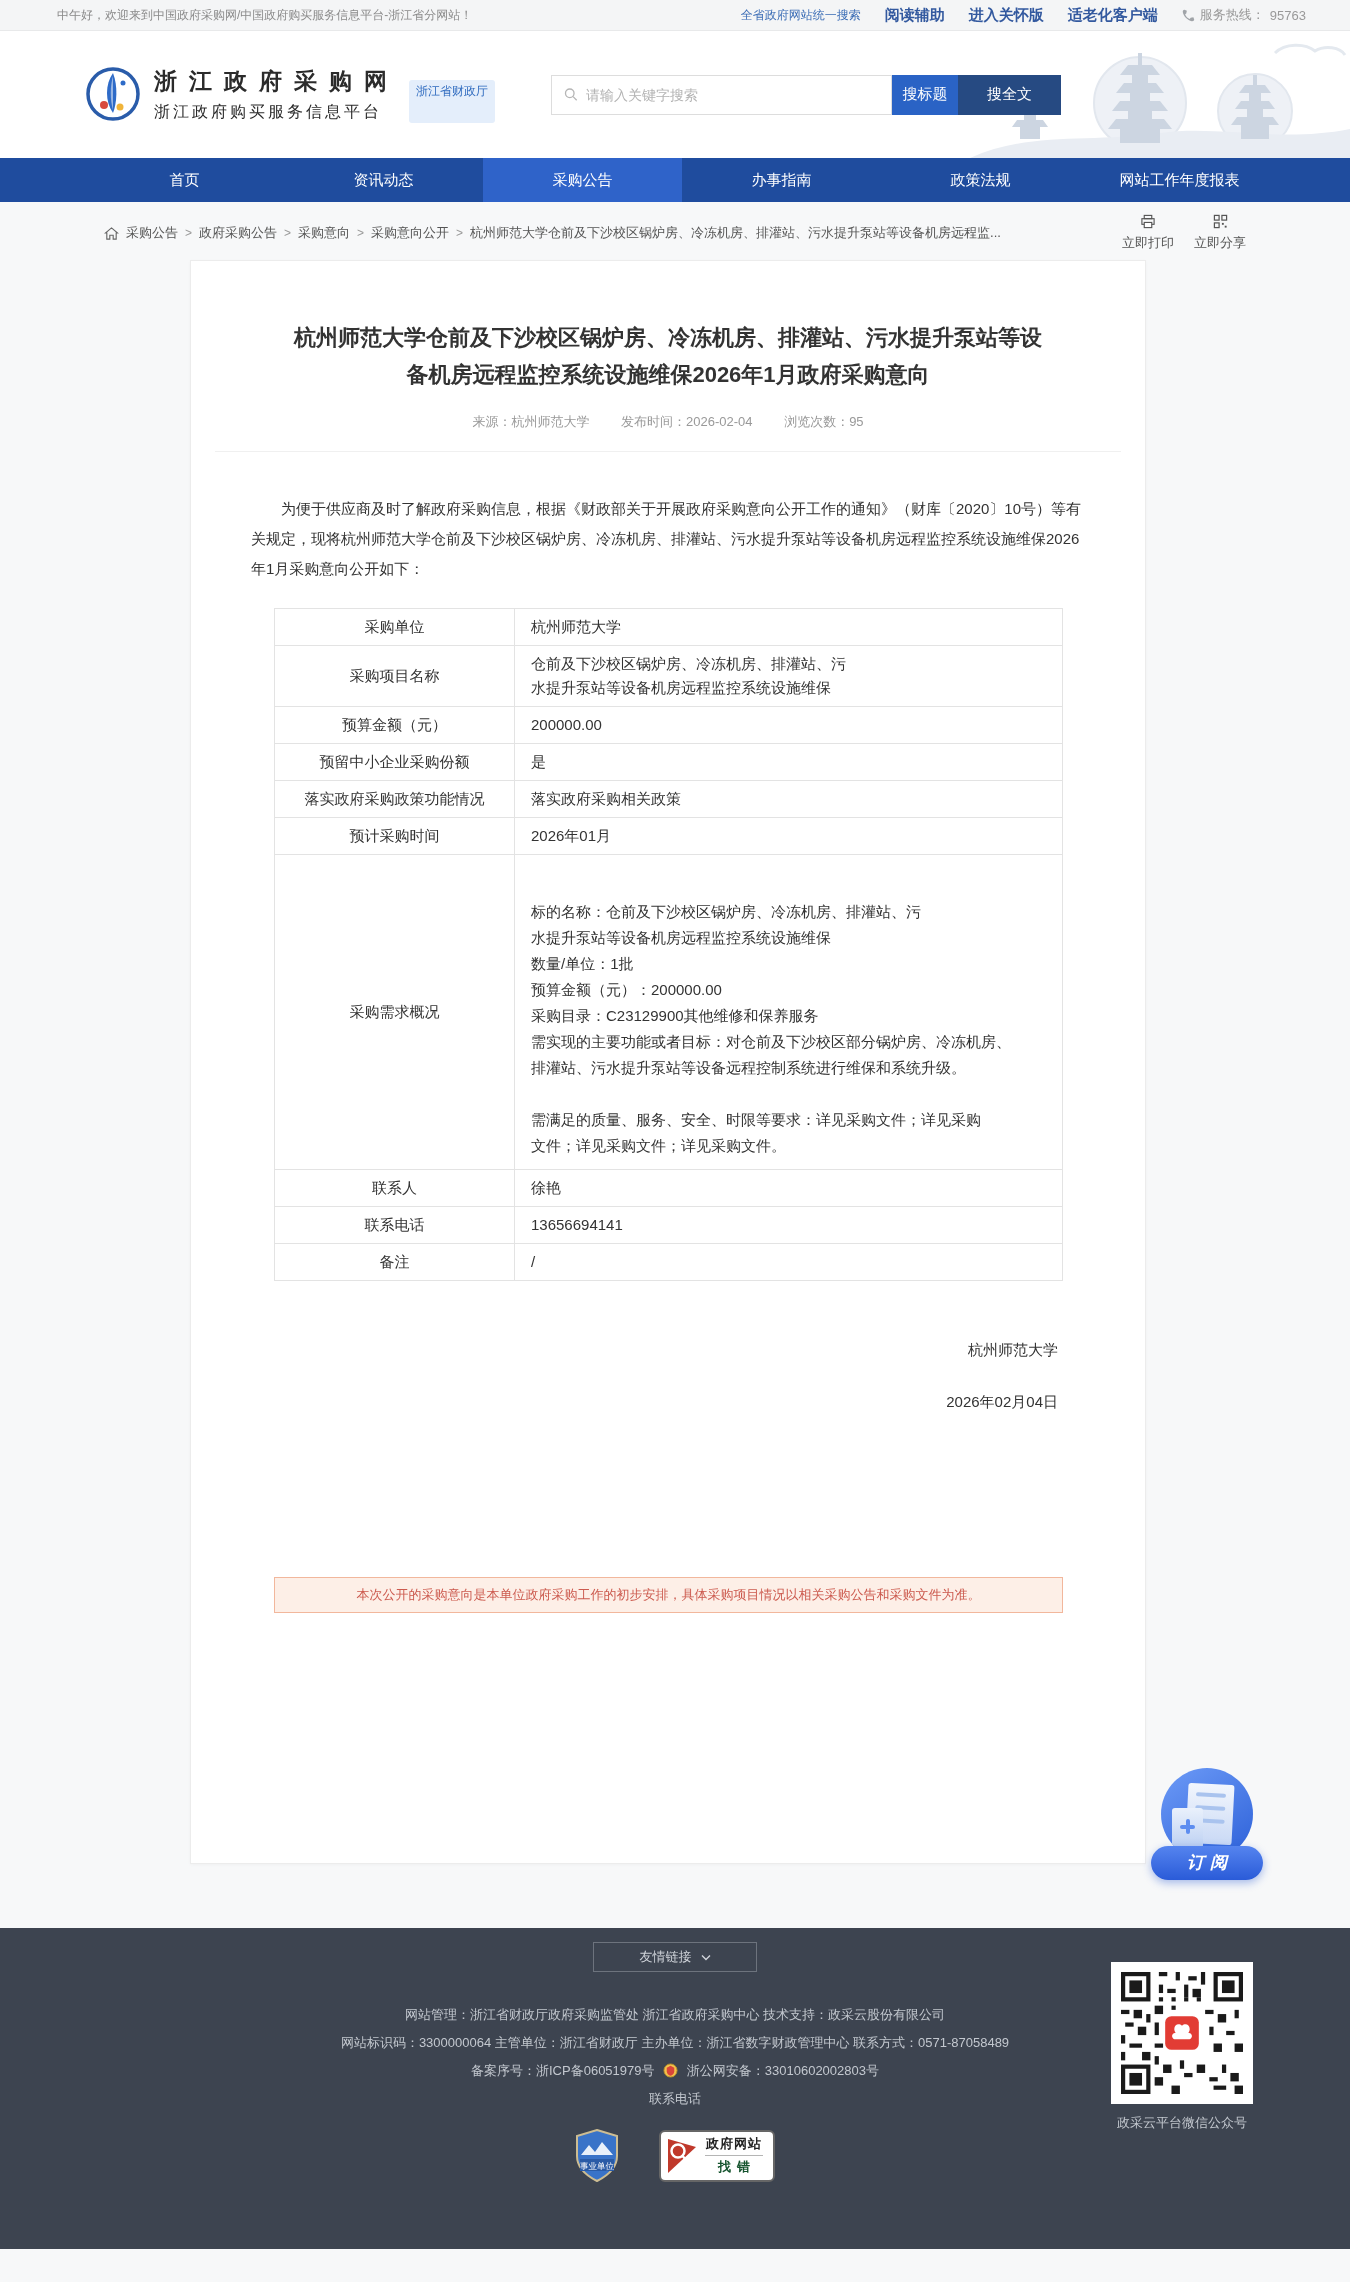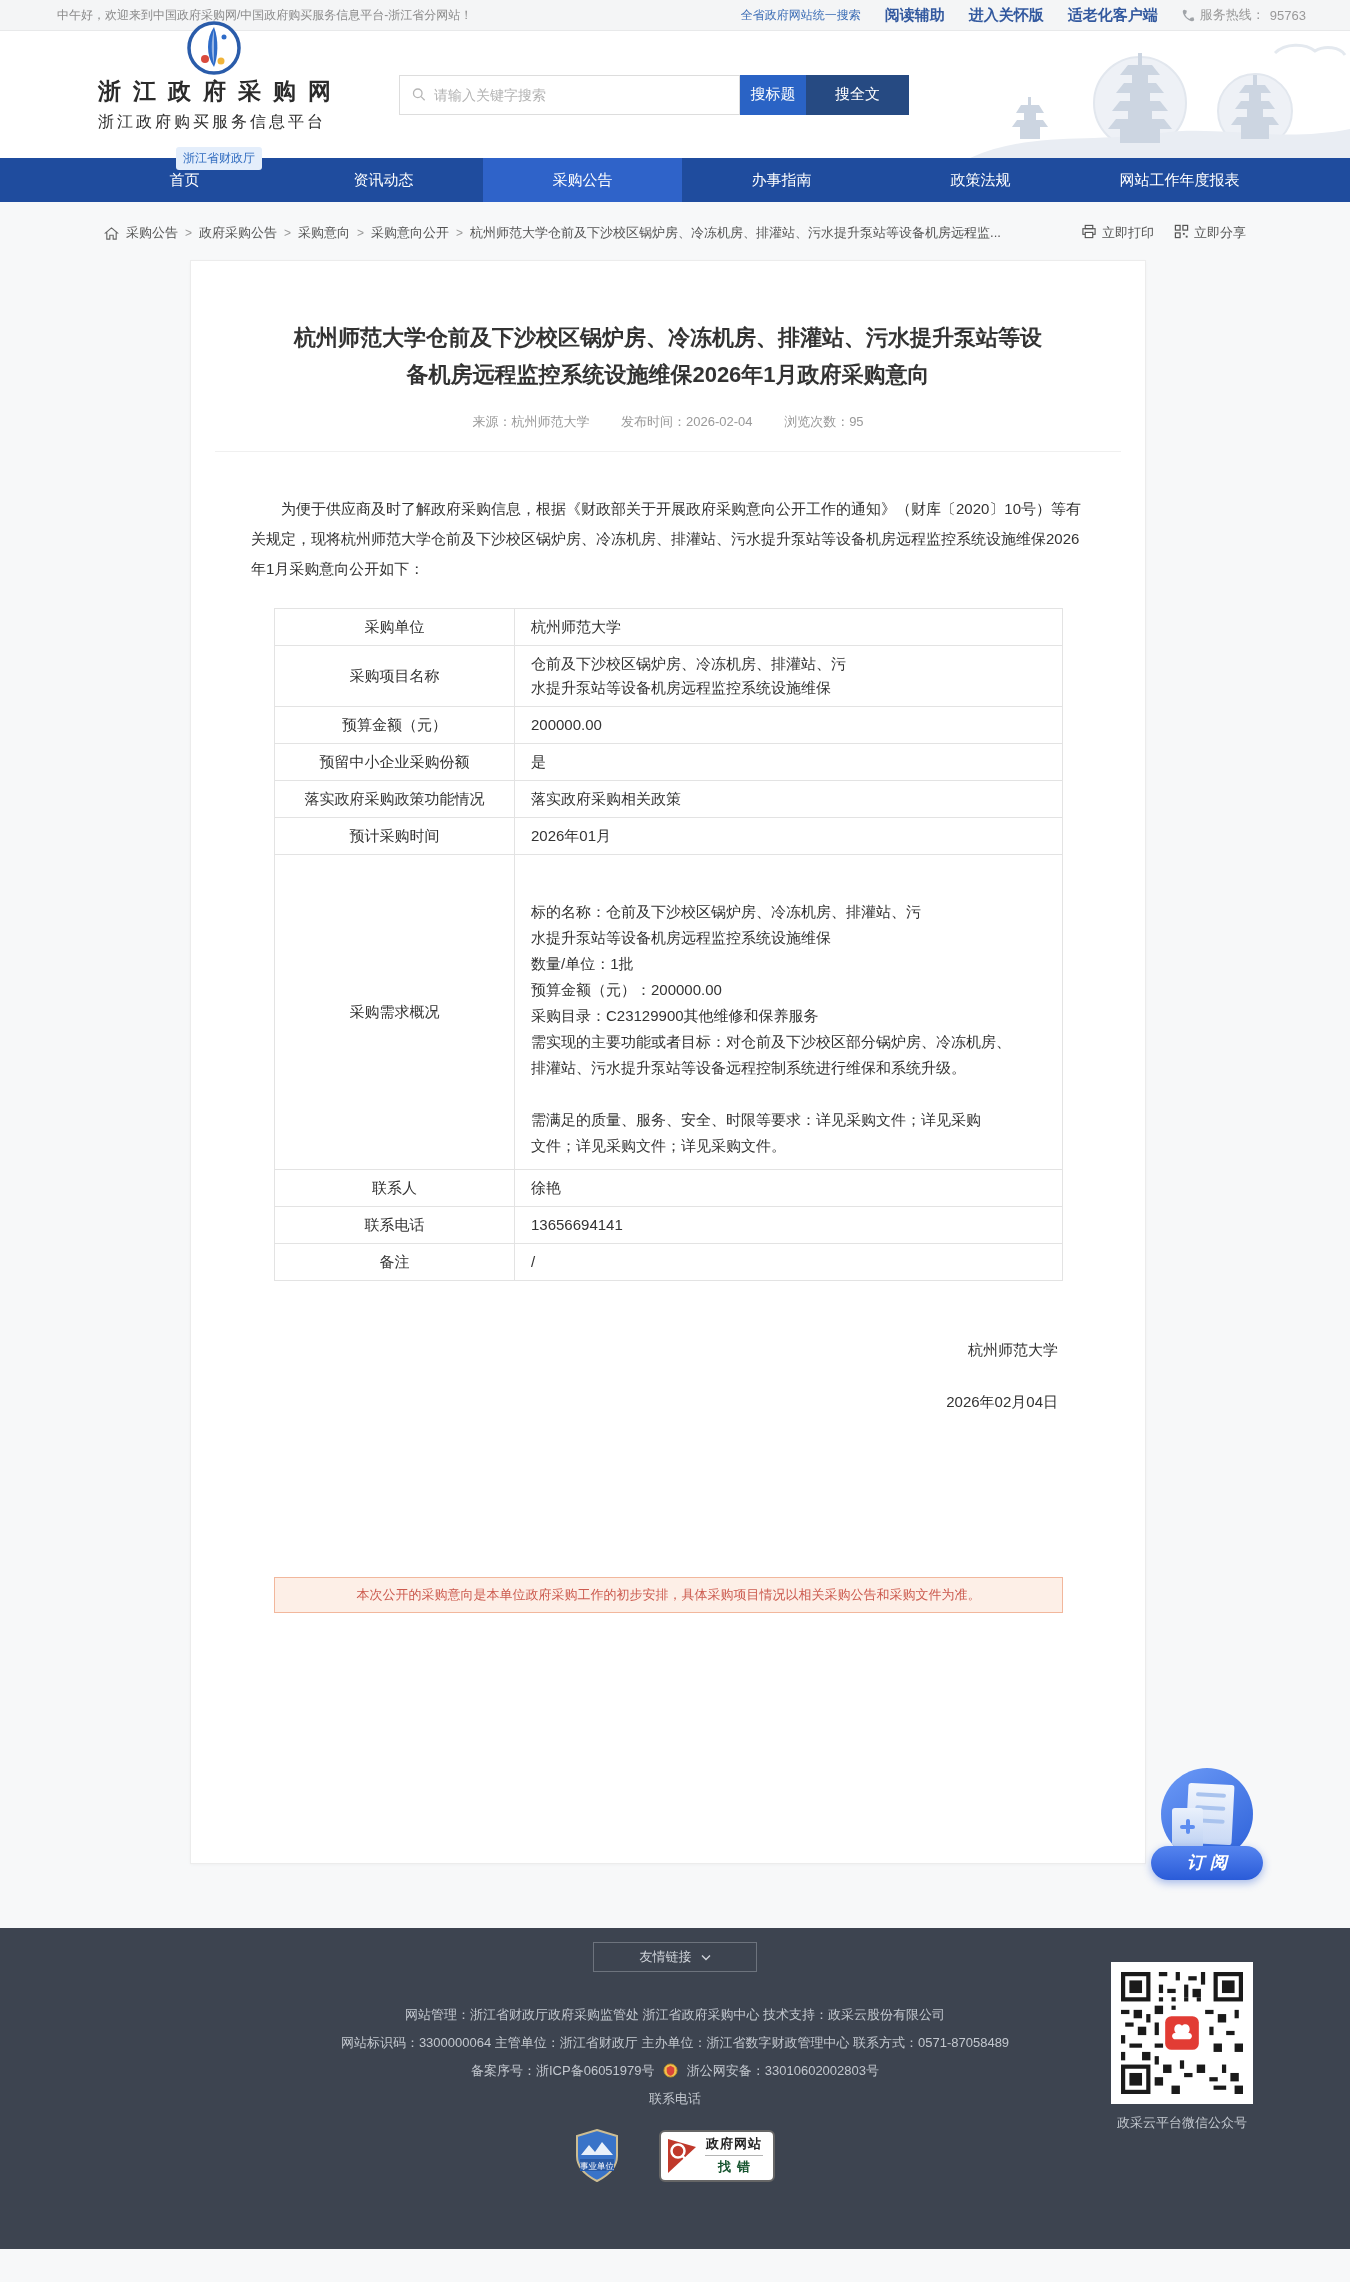--- a/index.html
+++ b/index.html
@@ -10,21 +10,21 @@
   }
   
   .topbar { height:31px; background:#f4f5f6; border-bottom:1px solid #e8e9ea;
     display:flex; align-items:center; padding:0 44px 0 57px; font-size:12px; color:#8a8a8a; }
   .topbar-right { margin-left:auto; display:flex; align-items:center; gap:24px; }
   .tb-link { color:#3a6cb5; font-size:12px; cursor:pointer; }
   .tb-biglink { color:#33599f; font-size:15px; font-weight:bold; cursor:pointer; }
   .hotline { color:#999; font-size:13px; display:flex; align-items:center; gap:5px; }
   
   .header { height:127px; background:#fff; position:relative; display:flex; align-items:center; }
-  .logo-wrap { margin-left:85px; display:flex; align-items:center; z-index:2;flex-direction:column; }
+  .logo-wrap { margin-left:85px; display:flex; z-index:2; }
   .site-titles { margin-left:13px; }
   .site-name { font-size:23px; font-weight:bold; color:#2b2b2b; letter-spacing:12px; white-space:nowrap; }
   .site-sub { font-size:16px; color:#2b2b2b; letter-spacing:3px; margin-top:5px; white-space:nowrap; }
   .fin-badge { font-size:12px; color:#2f6bbf; background:#e4eefb; padding:3px 7px; border-radius:3px;
     margin-left:10px; margin-top:14px; white-space:nowrap; }
   .search-area { margin-left:56px; display:flex; height:40px; z-index:2; }
   .search-box { width:341px; border:1px solid #ddd; background:#fff; display:flex; align-items:center;
     padding:0 12px; gap:8px; }
   .search-box input { border:none; outline:none; font-size:14px; color:#333; width:100%; background:transparent; }
   .search-box input::placeholder { color:#b3b3b3; }
@@ -36,21 +36,21 @@
   .nav-item { width:199px; display:flex; align-items:center; justify-content:center;
     color:#fff; font-size:15px; cursor:pointer; }
   .nav-item.active { background:#2f63c9; }
   
   .breadcrumb { margin:0 104px; padding-top:16px; height:46px; display:flex; align-items:center;
     font-size:13px; color:#555; gap:7px; }
   .crumb-sep { color:#999; font-size:12px; }
   .crumb-link { cursor:pointer; white-space:nowrap; }
   .crumb-current { white-space:nowrap; }
   .crumb-actions { margin-left:auto; display:flex; gap:20px; align-items:center; }
-  .crumb-action { display:flex; gap:5px; align-items:flex-start; cursor:pointer; white-space:nowrap; }
+  .crumb-action { display:flex; gap:5px; align-items:center; cursor:pointer; white-space:nowrap;flex-direction:column; }
   
   .card { width:956px; margin:12px 0 64px 190px; background:#fff; border:1px solid #ececec;
     box-shadow:0 1px 3px rgba(0,0,0,.03); padding-bottom:250px; }
   .article-title { margin:58px 95px 0; text-align:center; font-size:22px; line-height:37px;
     font-weight:bold; color:#333; }
   .article-meta { margin-top:20px; text-align:center; font-size:13px; color:#999; }
   .meta-item { margin:0 14px; }
   .meta-divider { margin:20px 24px 0; border-top:1px solid #f0f0f0; }
   .intro { margin:42px 56px 0 60px; font-size:15px; line-height:30px; color:#333; text-indent:2em; }
   .ptable { margin:24px 0 0 83px; width:789px; border:1px solid #e3e3e3; }

